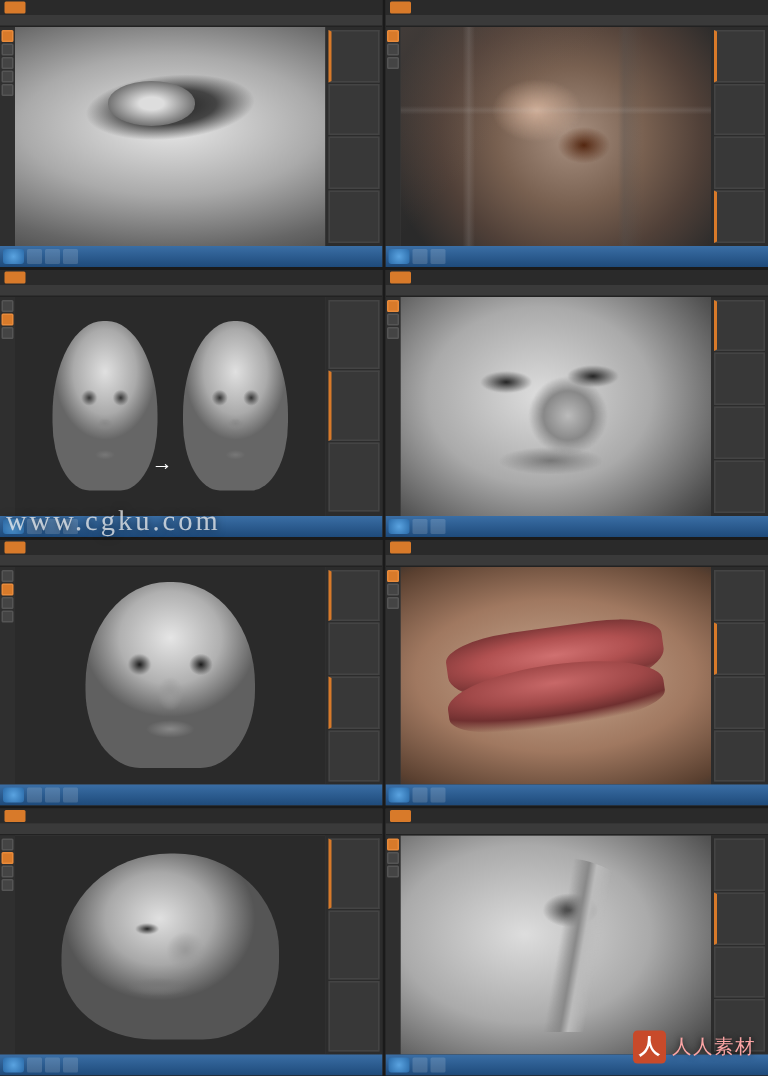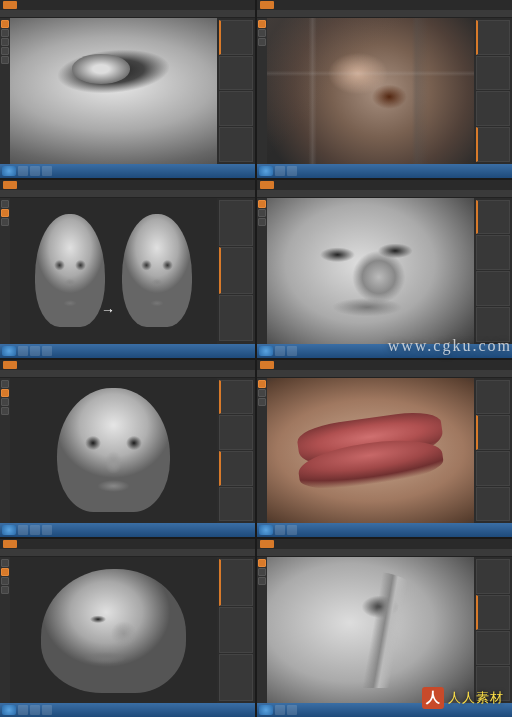--- a/index.html
+++ b/index.html
@@ -356,25 +356,25 @@
     height: 80%;
     background:
       linear-gradient(100deg, transparent 40%, #888 48%, #bbb 52%, transparent 60%),
       radial-gradient(ellipse 25% 15% at 45% 30%, #333 0%, transparent 65%);
     border-radius: 20% 60% 40% 30%;
   }
 
   
   .wm-center {
     position: absolute;
-    left: 16px;
+    left: 4px;
     right: 0;
     top: 47%;
-    text-align: right;
-    font-size: 16px;
+    text-align: left;
+    font-size: 19px;
     color: rgba(240, 240, 240, 0.75);
     letter-spacing: 2px;
     font-weight: 300;
     text-shadow: 0 0 6px rgba(0,0,0,0.6);
     pointer-events: none;
     z-index: 50;
     font-family: "Times New Roman", serif;
   }
   .wm-corner {
     position: absolute;
@@ -392,21 +392,21 @@
     background: #c84a2a;
     border-radius: 3px;
     display: flex;
     align-items: center;
     justify-content: center;
     color: #fff;
     font-size: 14px;
     font-weight: bold;
   }
   .wm-corner .txt {
-    color: #fde047;
+    color: #fca5a5;
     font-size: 13px;
     text-shadow: 0 0 4px rgba(0,0,0,0.8);
     letter-spacing: 1px;
   }
 </style>
 </head>
 <body>
 
 <div class="grid">
 

